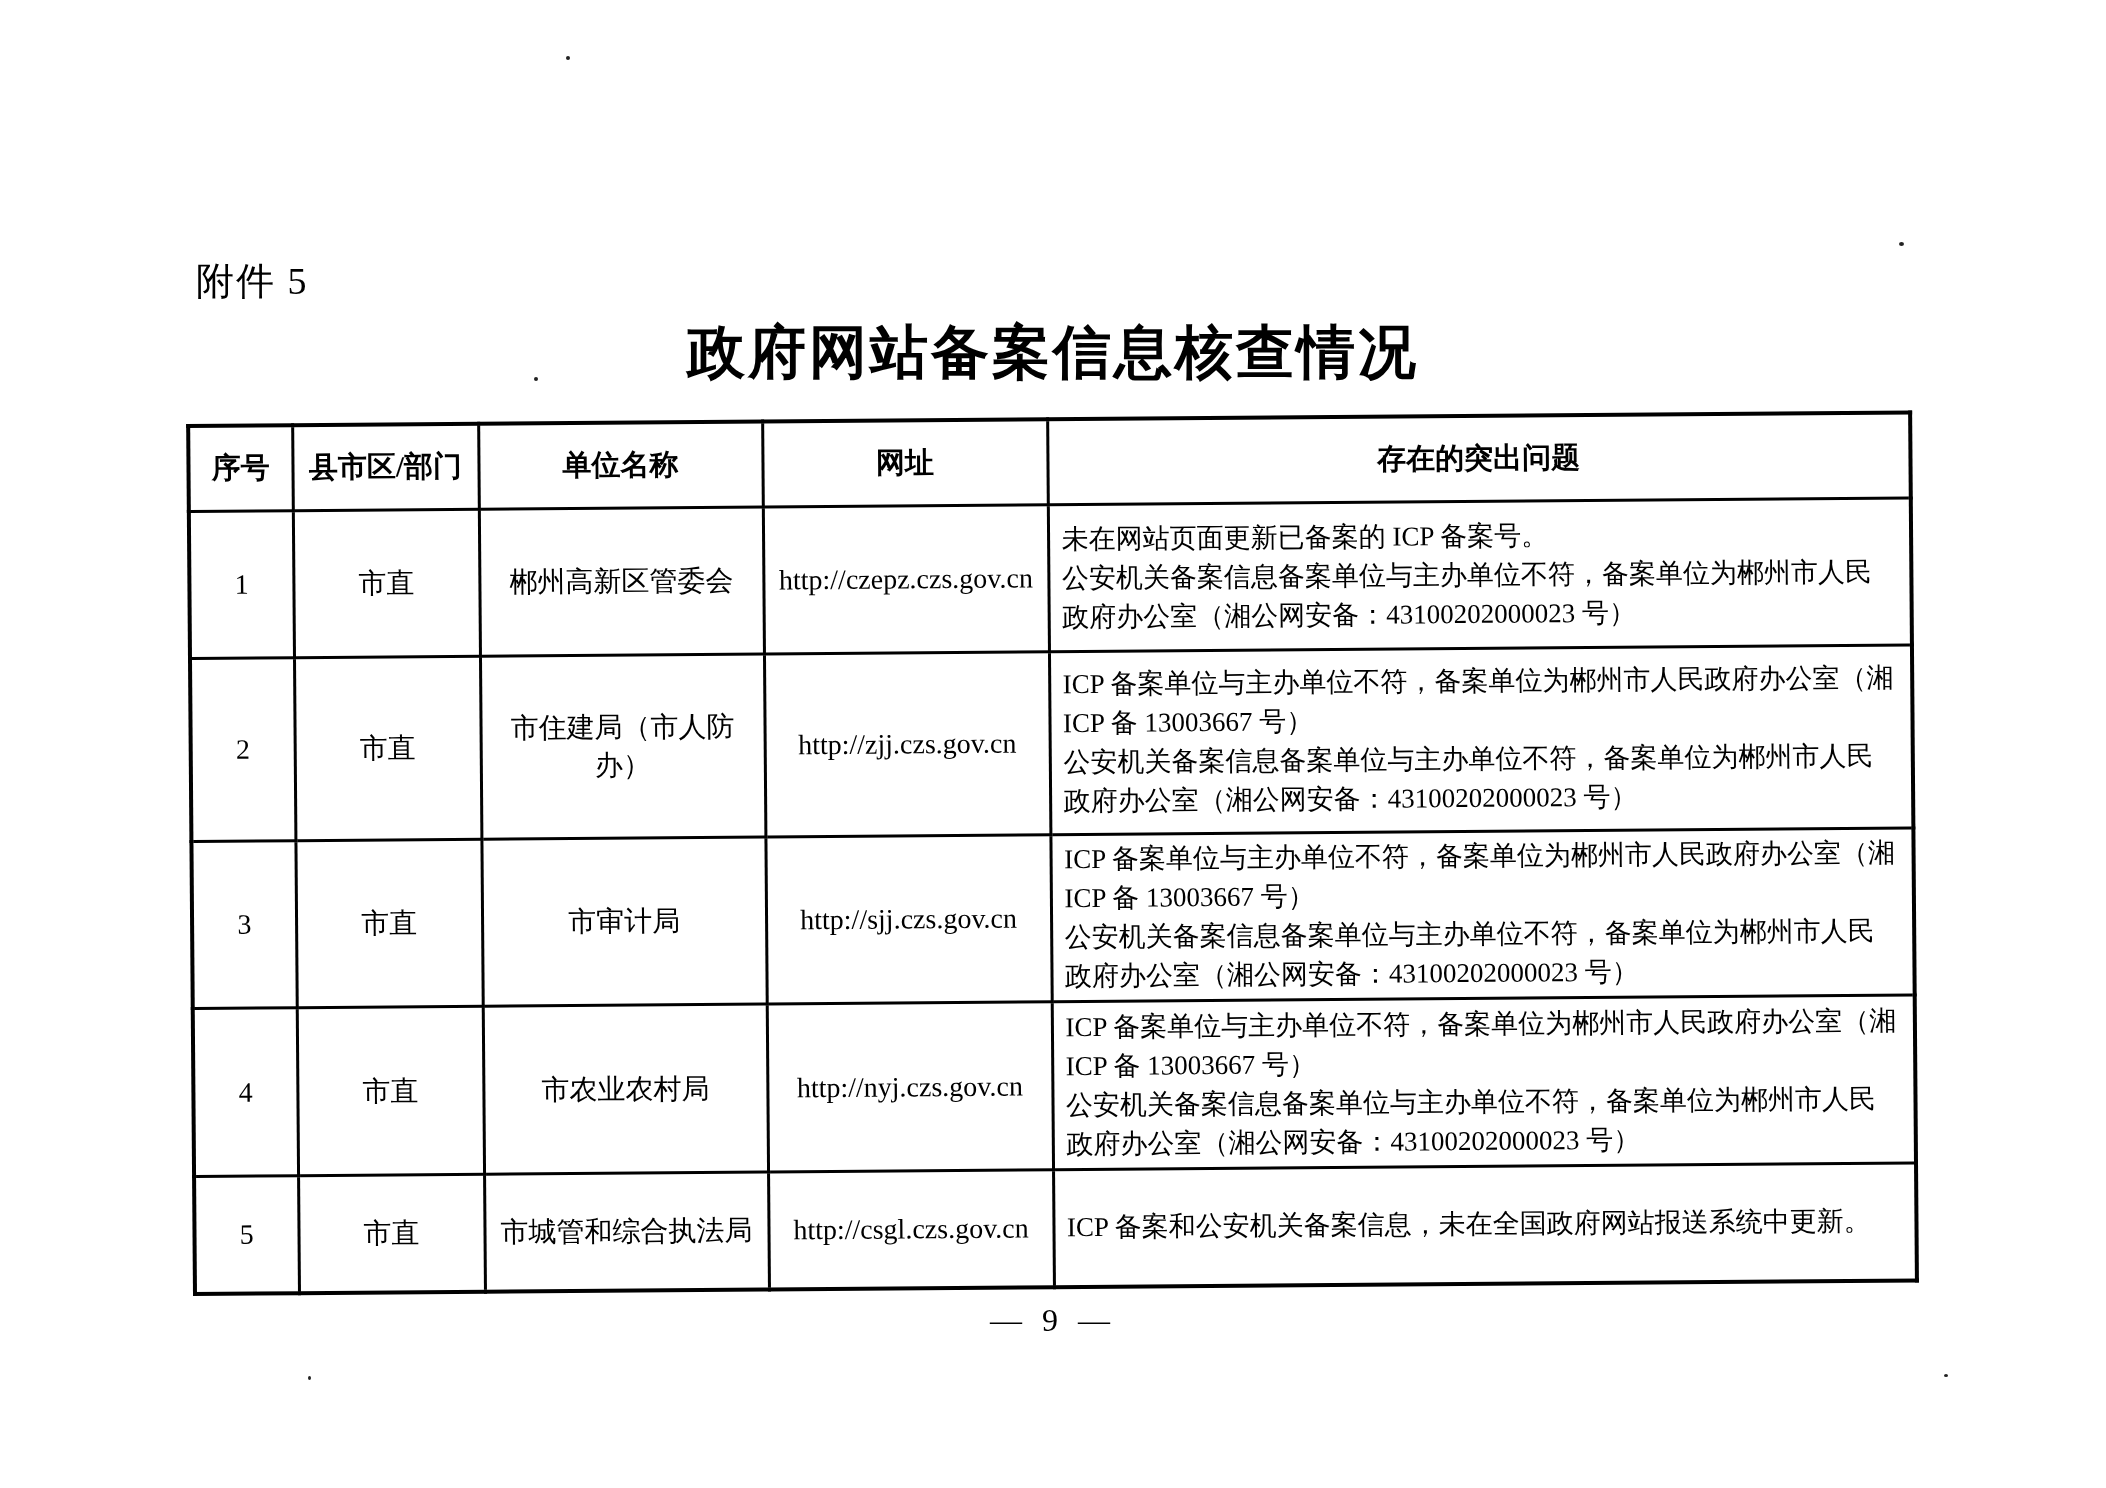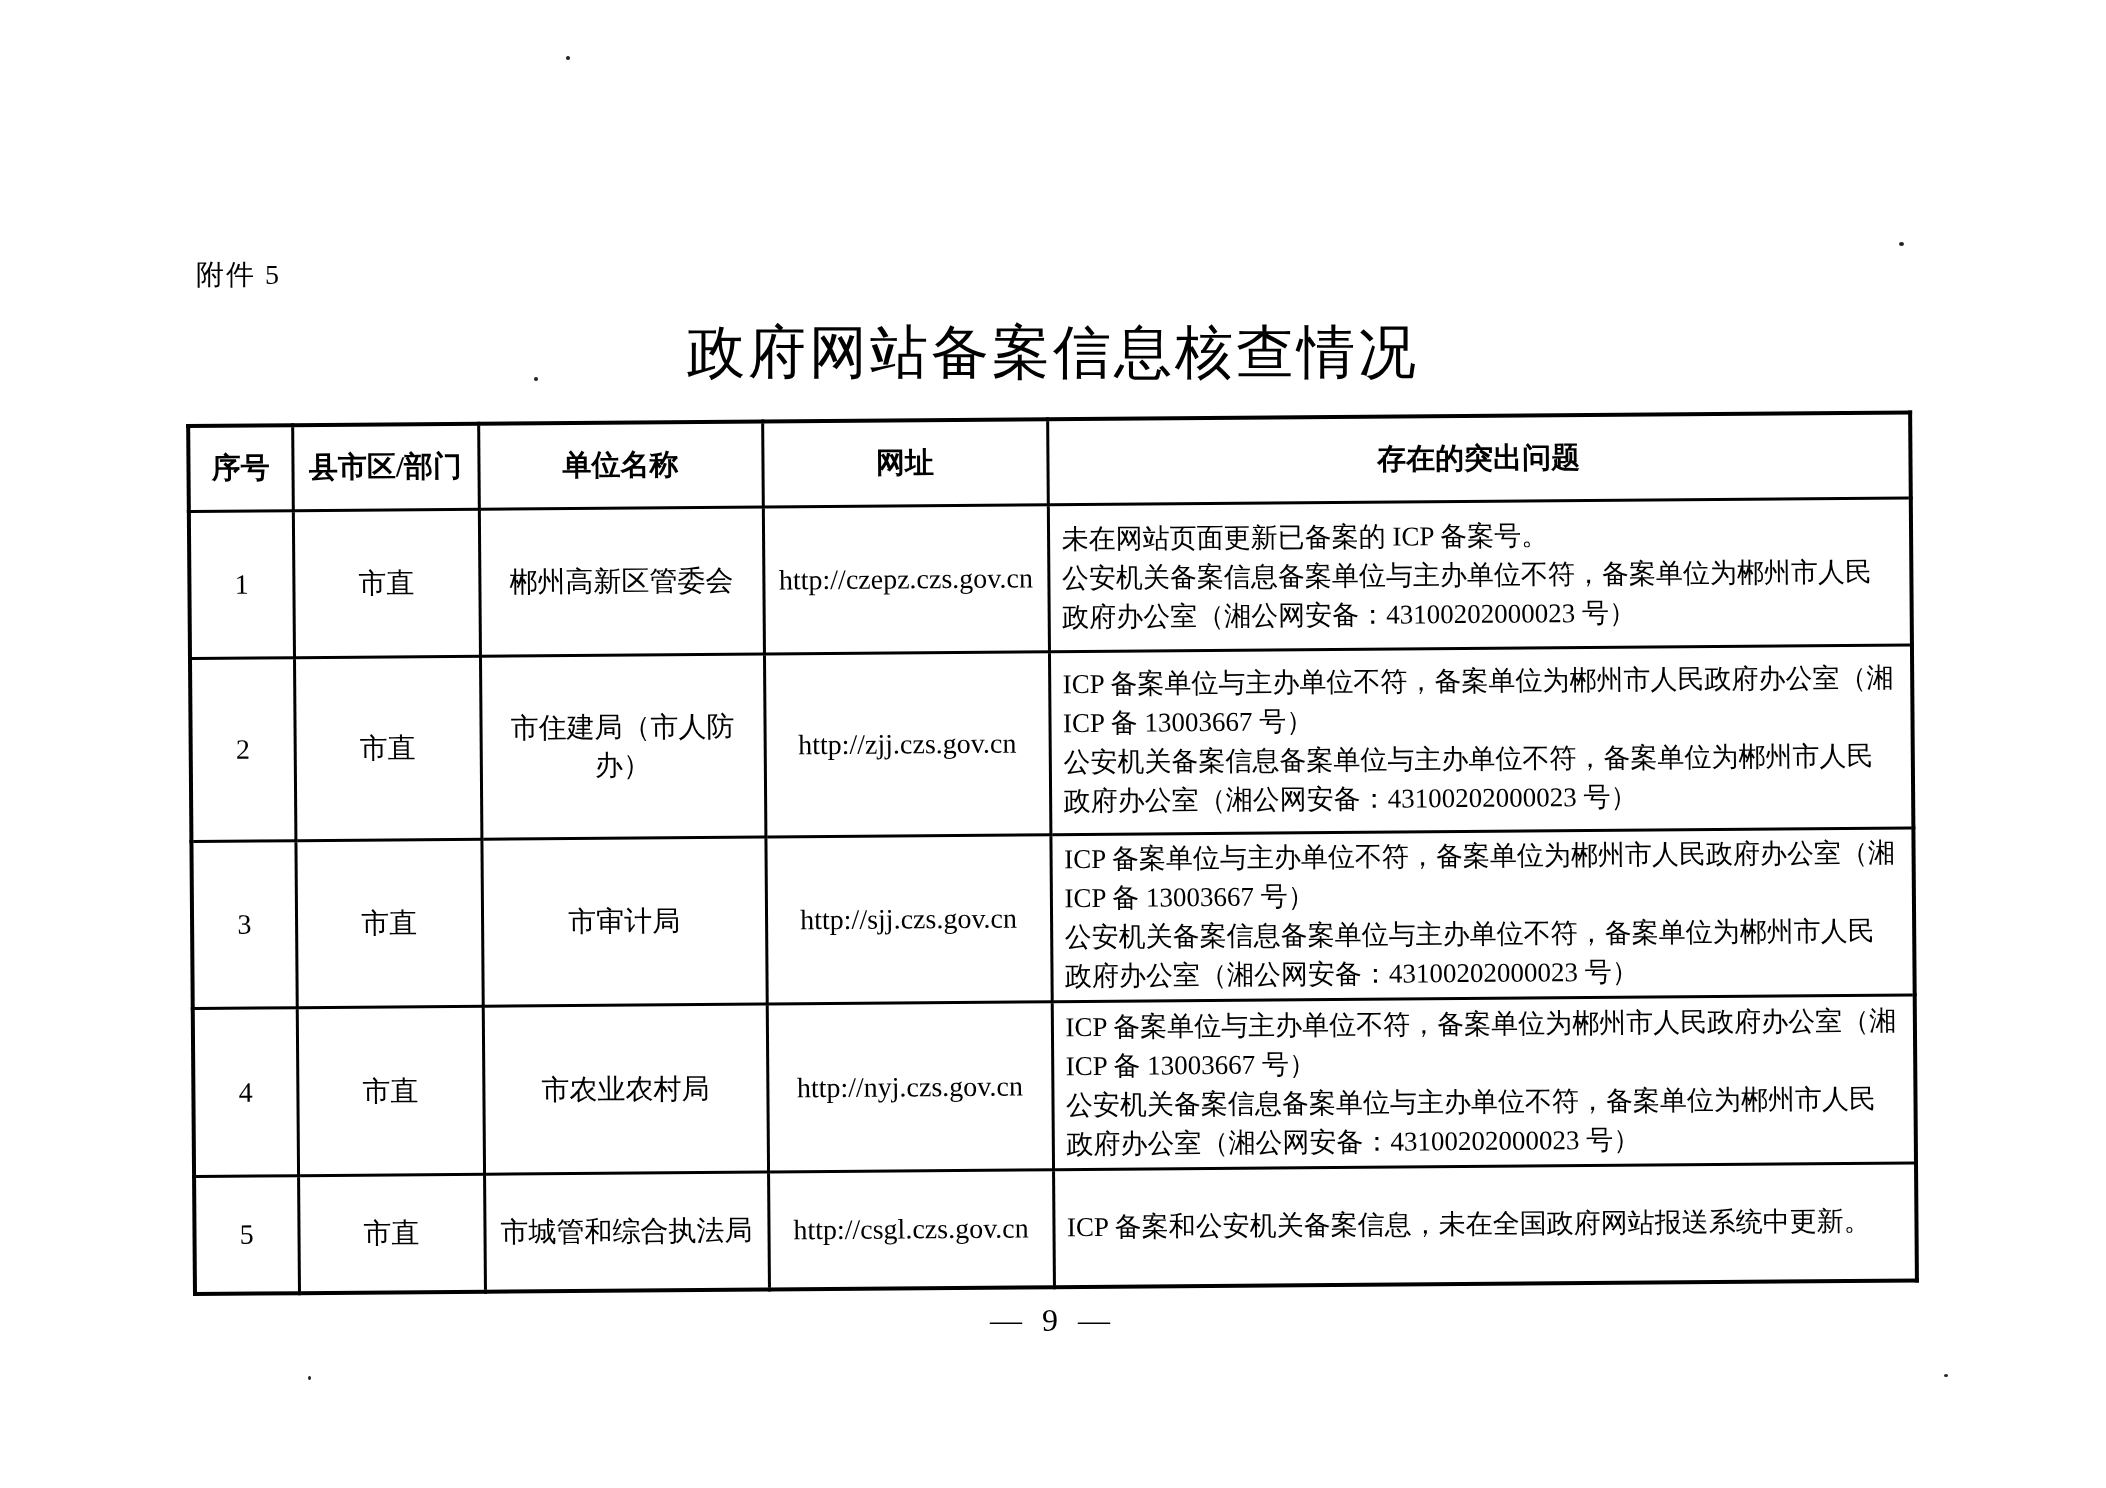--- a/index.html
+++ b/index.html
@@ -13,31 +13,31 @@
     height: 1488px;
     background: #ffffff;
     color: #000000;
     font-family: "Liberation Serif", "DejaVu Serif", serif;
     overflow: hidden;
   }
   .attachment-label {
     position: absolute;
     left: 196px;
     top: 256px;
-    font-size: 28px;
+    font-size: 38px;
     letter-spacing: 2px;
   }
   .doc-title {
     position: absolute;
     left: 0;
     top: 314px;
     width: 2106px;
     text-align: center;
     font-size: 58px;
-    font-weight: normal;
+    font-weight: bold;
     letter-spacing: 3px;
   }
   .table-wrap {
     position: absolute;
     left: 193px;
     top: 424px;
     transform: rotate(-0.45deg);
     transform-origin: 0 100%;
   }
   table.doc-table {

